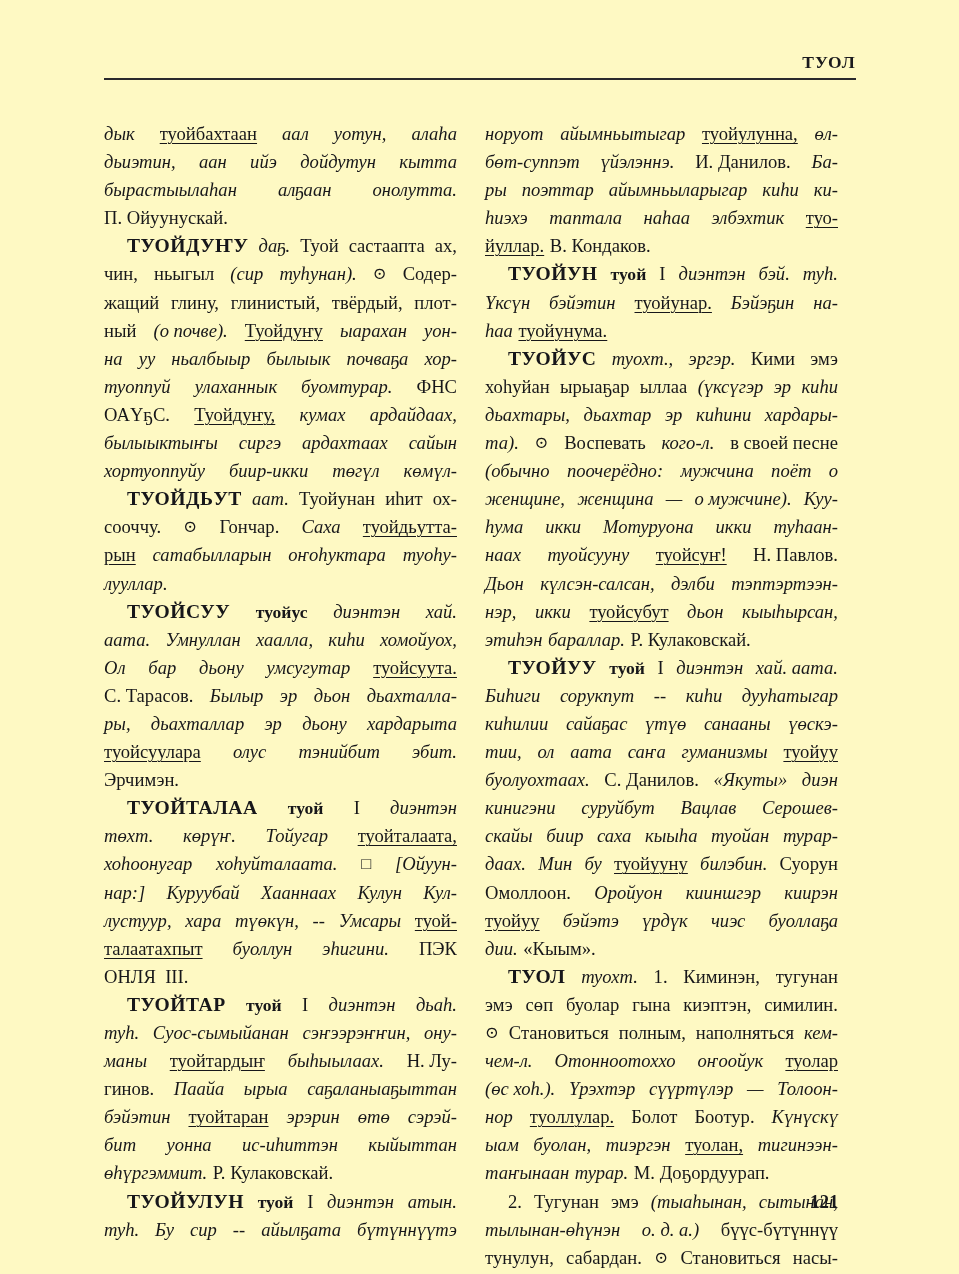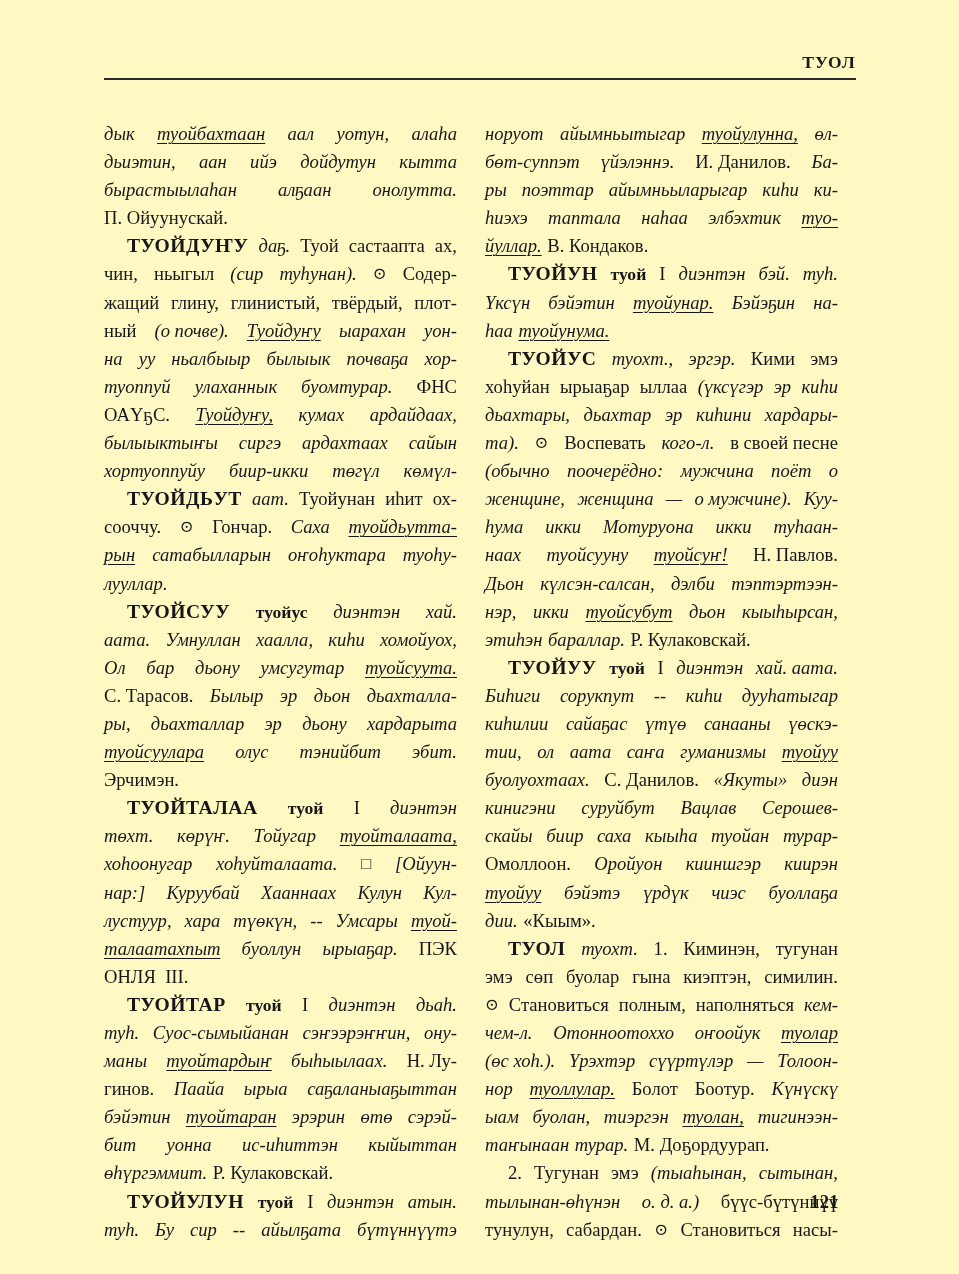--- a/index.html
+++ b/index.html
@@ -89,21 +89,20 @@
   
   .hw {            
     font-weight: 700;
     letter-spacing: 0.5px;
     font-size: 19.6px;
   }
   .it { font-style: italic; }
   .bi { font-style: normal; font-weight: 700; font-size: 17.6px; }
   .ro { font-style: normal; }
   .ul {            
-    font-style: italic;
     text-decoration: underline;
     text-underline-offset: 2.5px;
     text-decoration-thickness: 1.2px;
   }
   .rn {            
     font-style: normal;
     font-size: 18.6px;
   }
   .mk {            
     font-style: normal;
@@ -164,21 +163,21 @@
           <div class="ln just"><span class="w it">ры,</span><span class="w it">дьахталлар</span><span class="w it">эр</span><span class="w it">дьону</span><span class="w it">хардарыта</span></div>
           <div class="ln just"><span class="w ul">туойсуулара</span><span class="w it">олус</span><span class="w it">тэнийбит</span><span class="w it">эбит.</span></div>
           <div class="ln last"><span class="w ro">Эрчимэн.</span></div>
         </div>
         <div class="para">
           <div class="ln just indent"><span class="w hw">ТУОЙТАЛАА</span><span class="w bi">туой</span><span class="w rn">I</span><span class="w it">диэнтэн</span></div>
           <div class="ln just"><span class="w it">төхт.</span><span class="w it">көрүҥ.</span><span class="w it">Тойугар</span><span class="w ul">туойталаата,</span></div>
           <div class="ln just"><span class="w it">хоһоонугар</span><span class="w it">хоһуйталаата.</span><span class="w mk">□</span><span class="w it">[Ойуун-</span></div>
           <div class="ln just"><span class="w it">нар:]</span><span class="w it">Куруубай</span><span class="w it">Хааннаах</span><span class="w it">Кулун</span><span class="w it">Кул-</span></div>
           <div class="ln just"><span class="w it">лустуур,</span><span class="w it">хара</span><span class="w it">түөкүн,</span><span class="w it">--</span><span class="w it">Умсары</span><span class="w ul">туой-</span></div>
-          <div class="ln just"><span class="w ul">талаатахпыт</span><span class="w it">буоллун</span><span class="w it">ырыаҕар.</span><span class="w ro">ПЭК</span></div>
+          <div class="ln just"><span class="w ul">талаатахпыт</span><span class="w it">буоллун</span><span class="w it">эһигини.</span><span class="w ro">ПЭК</span></div>
           <div class="ln last"><span class="w ro">ОНЛЯ  III.</span></div>
         </div>
         <div class="para">
           <div class="ln just indent"><span class="w hw">ТУОЙТАР</span><span class="w bi">туой</span><span class="w rn">I</span><span class="w it">диэнтэн</span><span class="w it">дьаһ.</span></div>
           <div class="ln just"><span class="w it">туһ.</span><span class="w it">Суос-сымыйанан</span><span class="w it">сэҥээрэҥҥин,</span><span class="w it">ону-</span></div>
           <div class="ln just"><span class="w it">маны</span><span class="w ul">туойтардыҥ</span><span class="w it">быһыылаах.</span><span class="w ro">Н. Лу-</span></div>
           <div class="ln just"><span class="w ro">гинов.</span><span class="w it">Паайа</span><span class="w it">ырыа</span><span class="w it">саҕаланыаҕыттан</span></div>
           <div class="ln just"><span class="w it">бэйэтин</span><span class="w ul">туойтаран</span><span class="w it">эрэрин</span><span class="w it">өтө</span><span class="w it">сэрэй-</span></div>
           <div class="ln just"><span class="w it">бит</span><span class="w it">уонна</span><span class="w it">ис-иһиттэн</span><span class="w it">кыйыттан</span></div>
           <div class="ln last"><span class="w it">өһүргэммит.</span><span class="w ro">Р. Кулаковскай.</span></div>
@@ -215,20 +214,21 @@
           <div class="ln last"><span class="w it">этиһэн</span><span class="w it">бараллар.</span><span class="w ro">Р. Кулаковскай.</span></div>
         </div>
         <div class="para">
           <div class="ln just indent"><span class="w hw">ТУОЙУУ</span><span class="w bi">туой</span><span class="w rn">I</span><span class="w it">диэнтэн</span><span class="w it">хай. аата.</span></div>
           <div class="ln just"><span class="w it">Биһиги</span><span class="w it">сорукпут</span><span class="w it">--</span><span class="w it">киһи</span><span class="w it">дууһатыгар</span></div>
           <div class="ln just"><span class="w it">киһилии</span><span class="w it">сайаҕас</span><span class="w it">үтүө</span><span class="w it">санааны</span><span class="w it">үөскэ-</span></div>
           <div class="ln just"><span class="w it">тии,</span><span class="w it">ол</span><span class="w it">аата</span><span class="w it">саҥа</span><span class="w it">гуманизмы</span><span class="w ul">туойуу</span></div>
           <div class="ln just"><span class="w it">буолуохтаах.</span><span class="w ro">С. Данилов.</span><span class="w it">«Якуты»</span><span class="w it">диэн</span></div>
           <div class="ln just"><span class="w it">кинигэни</span><span class="w it">суруйбут</span><span class="w it">Вацлав</span><span class="w it">Серошев-</span></div>
           <div class="ln just"><span class="w it">скайы</span><span class="w it">биир</span><span class="w it">саха</span><span class="w it">кыыһа</span><span class="w it">туойан</span><span class="w it">турар-</span></div>
+          <div class="ln just"><span class="w it">даах.</span><span class="w it">Мин</span><span class="w it">бу</span><span class="w ul">туойууну</span><span class="w it">билэбин.</span><span class="w ro">Суорун</span></div>
           <div class="ln just"><span class="w ro">Омоллоон.</span><span class="w it">Оройуон</span><span class="w it">кииншгэр</span><span class="w it">киирэн</span></div>
           <div class="ln just"><span class="w ul">туойуу</span><span class="w it">бэйэтэ</span><span class="w it">үрдүк</span><span class="w it">чиэс</span><span class="w it">буоллаҕа</span></div>
           <div class="ln last"><span class="w it">дии.</span><span class="w ro">«Кыым».</span></div>
         </div>
         <div class="para">
           <div class="ln just indent"><span class="w hw">ТУОЛ</span><span class="w it">туохт.</span><span class="w ro">1.</span><span class="w ro">Киминэн,</span><span class="w ro">тугунан</span></div>
           <div class="ln just"><span class="w ro">эмэ</span><span class="w ro">сөп</span><span class="w ro">буолар</span><span class="w ro">гына</span><span class="w ro">киэптэн,</span><span class="w ro">симилин.</span></div>
           <div class="ln just"><span class="w mk">⊙</span><span class="w ro">Становиться</span><span class="w ro">полным,</span><span class="w ro">наполняться</span><span class="w it">кем-</span></div>
           <div class="ln just"><span class="w it">чем-л.</span><span class="w it">Отонноотоххо</span><span class="w it">оҥоойук</span><span class="w ul">туолар</span></div>
           <div class="ln just"><span class="w it">(өс хоһ.).</span><span class="w it">Үрэхтэр</span><span class="w it">сүүртүлэр</span><span class="w it">—</span><span class="w it">Толоон-</span></div>

